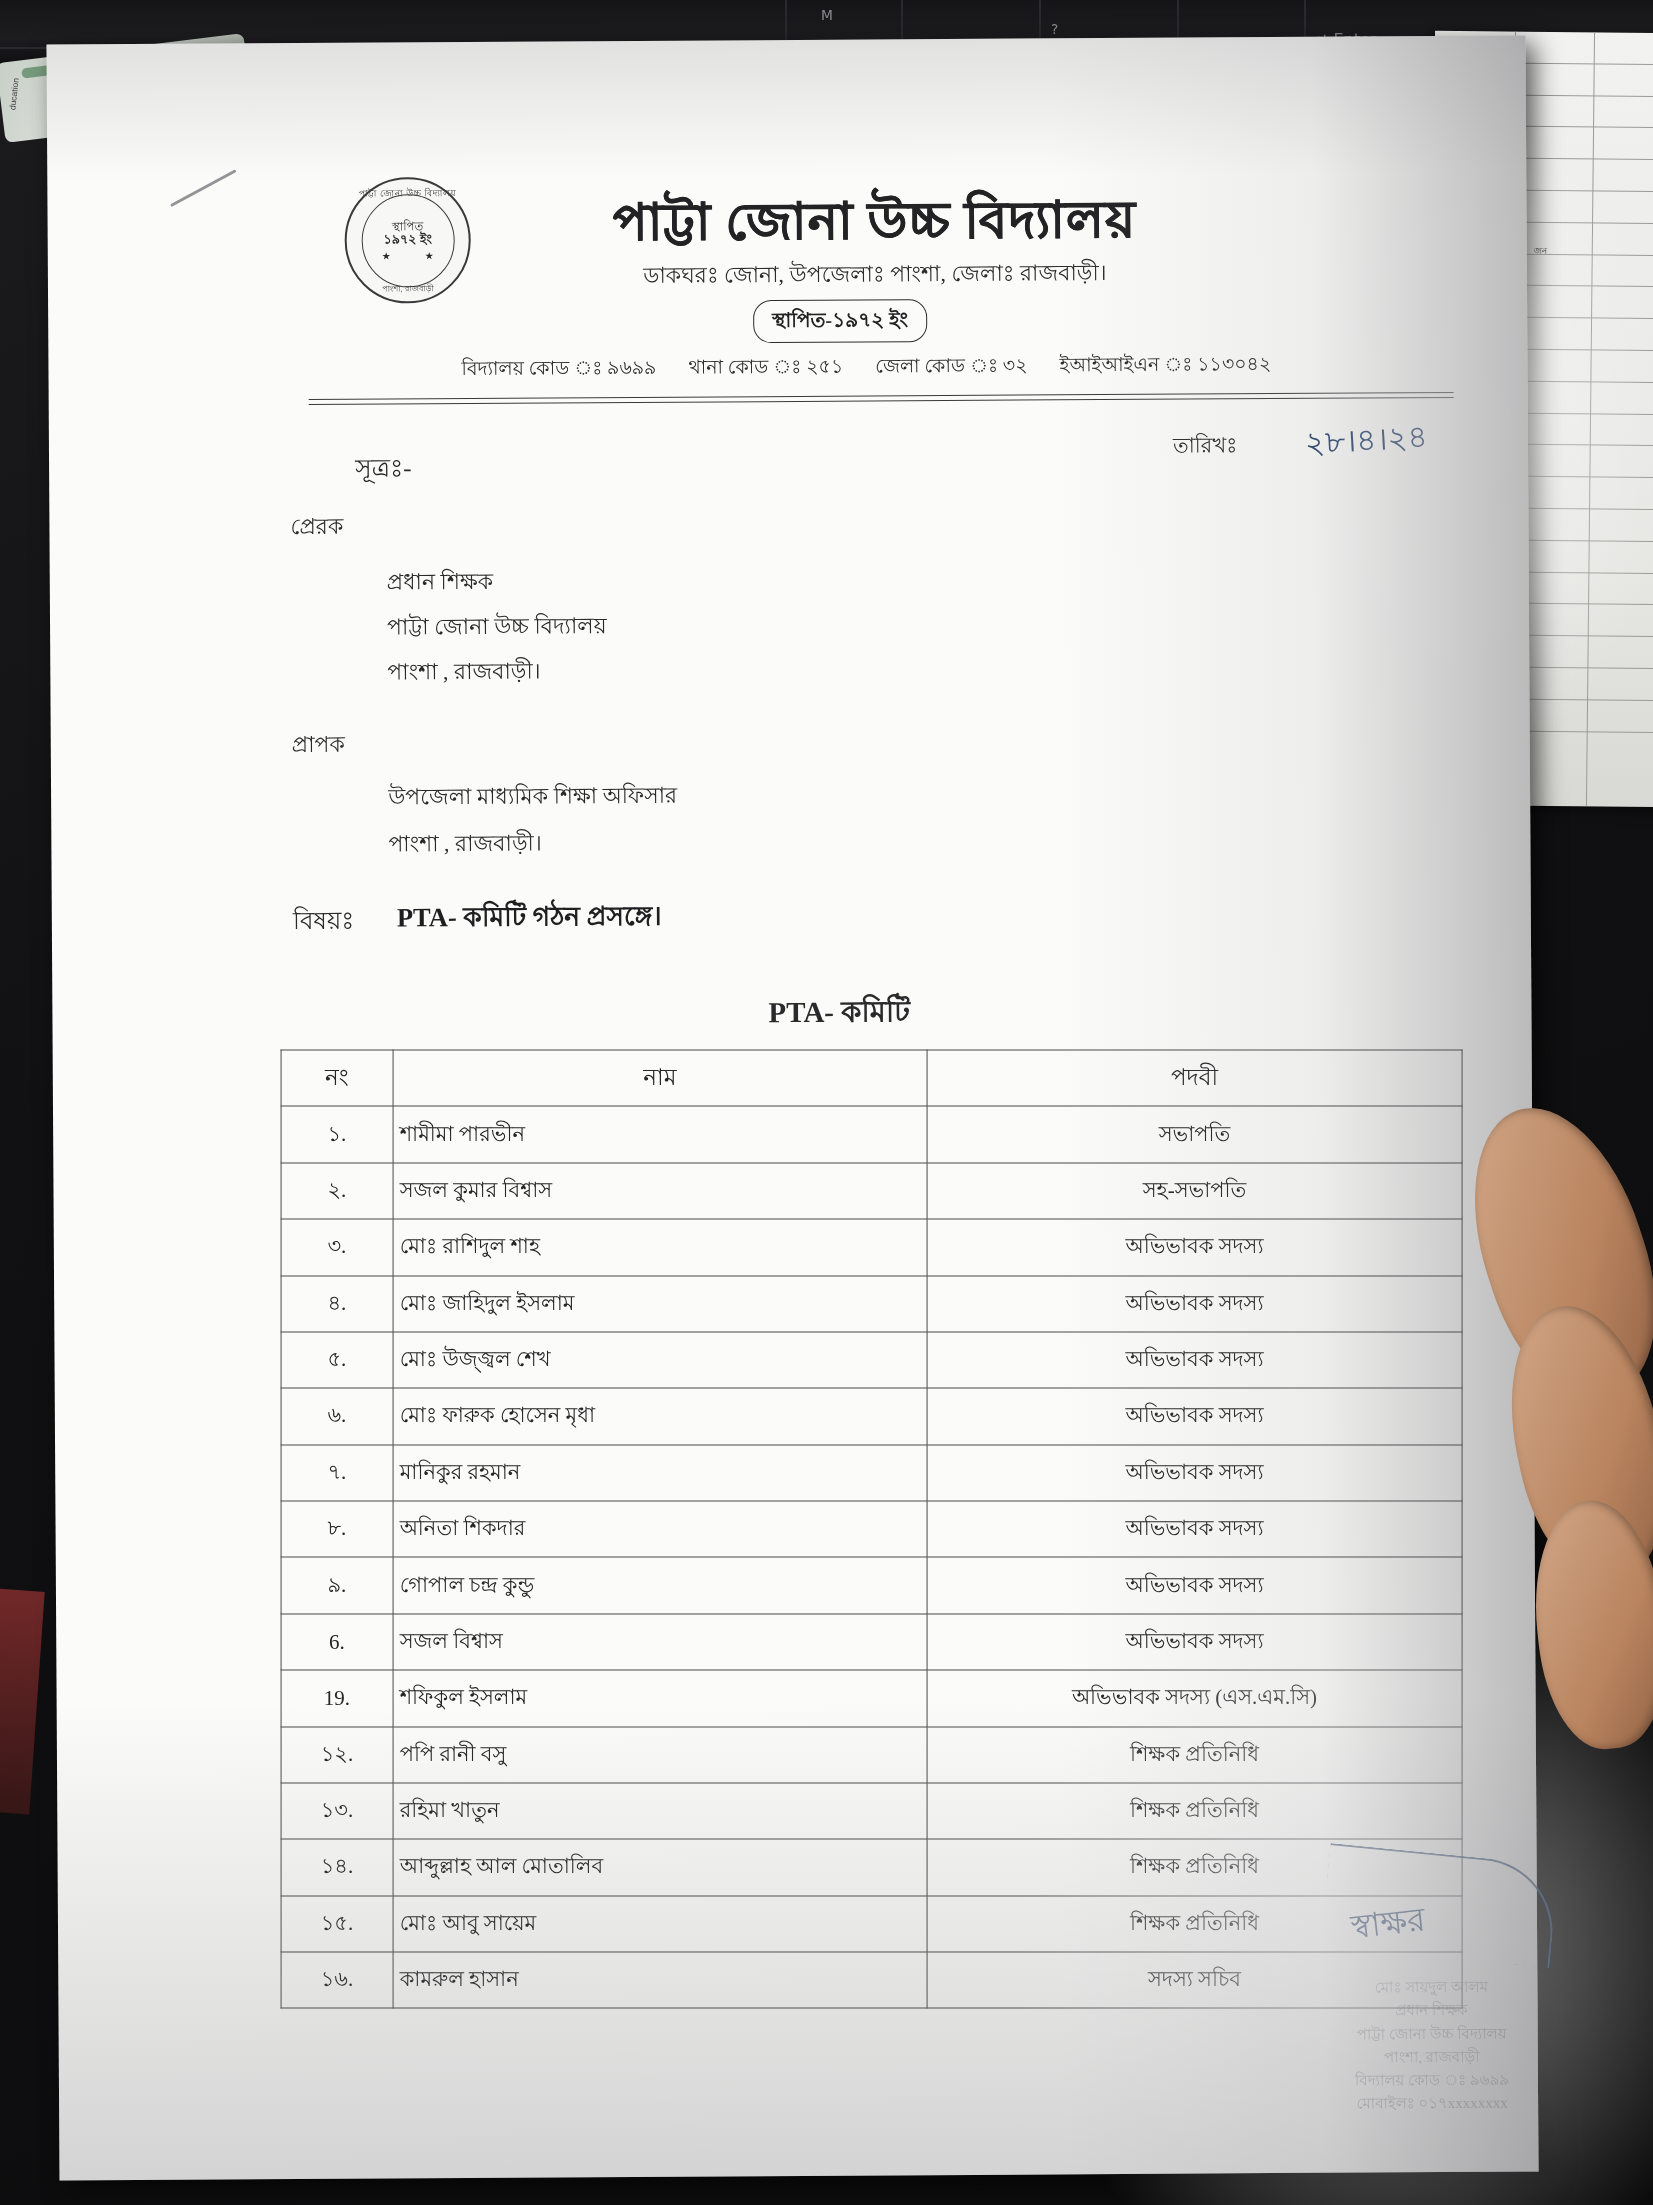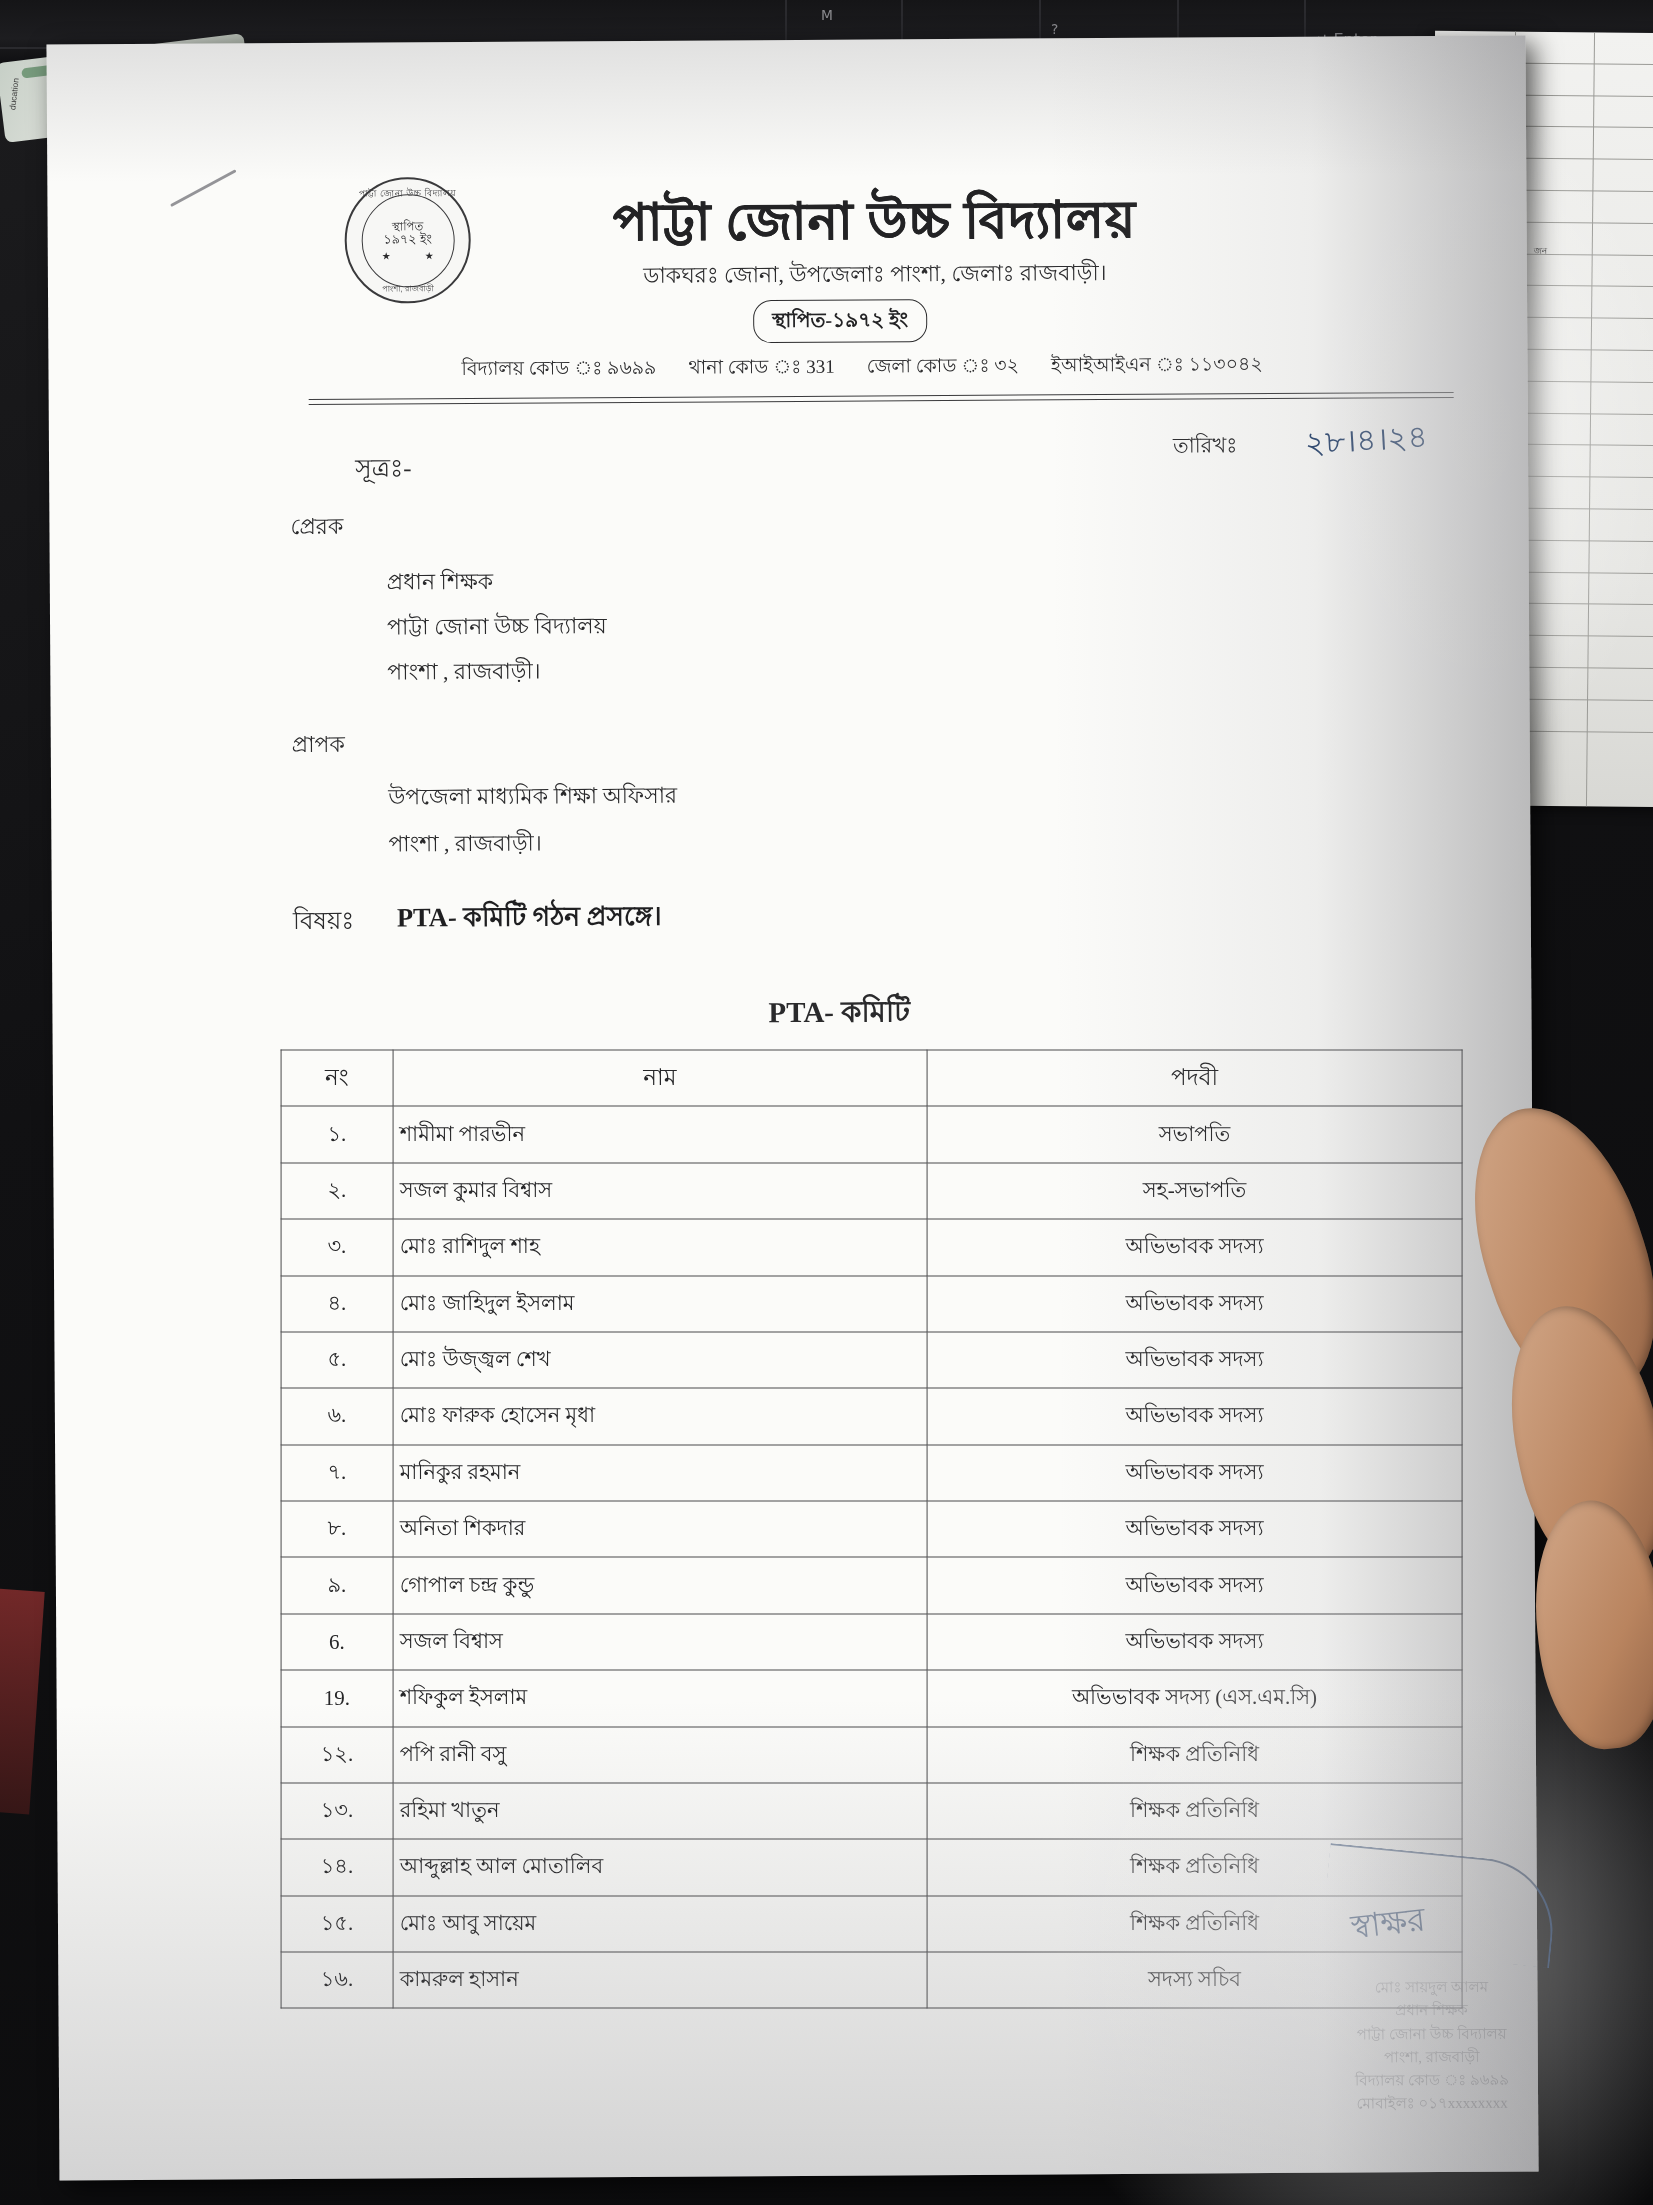--- a/index.html
+++ b/index.html
@@ -433,36 +433,36 @@
     <span class="ledger-text" style="left:101px;top:212px;font-size:9px;">জন</span>
   </div>
 
   <div class="sheet">
     <div class="doc-inner">
 
       <div class="logo">
         <div class="logo-top">পাট্টা জোনা উচ্চ বিদ্যালয়</div>
         <div class="logo-inner">
           <div style="font-size:11.7px;">স্থাপিত</div>
-          <div style="font-size:12.7px;font-weight:normal;text-align:right;">১৯৭২ ইং</div>
+          <div style="font-size:12.7px;font-weight:bold;text-align:right;">১৯৭২ ইং</div>
           <div style="display:flex;gap:34px;margin-top:3.2px;">
             <span class="logo-star">★</span>
             <span class="logo-star">★</span>
           </div>
         </div>
         <div class="logo-bottom">পাংশা, রাজবাড়ী</div>
       </div>
 
       <div class="school-name bn">পাট্টা জোনা উচ্চ বিদ্যালয়</div>
       <div class="school-sub bn">ডাকঘরঃ জোনা, উপজেলাঃ পাংশা, জেলাঃ রাজবাড়ী।</div>
       <div class="estab-pill bn">স্থাপিত-১৯৭২ ইং</div>
 
       <div class="code-row bn">
         <span>বিদ্যালয় কোড ঃ ৯৬৯৯</span>
-        <span>থানা কোড ঃ 331</span>
+        <span>থানা কোড ঃ ২৫১</span>
         <span>জেলা কোড ঃ ৩২</span>
         <span>ইআইআইএন ঃ ১১৩০৪২</span>
       </div>
 
       <div class="rule"></div>
 
       <div class="ref-label bn">সূত্রঃ-</div>
       <div class="date-label bn">তারিখঃ</div>
       <div class="date-value bn">২৮।৪।২৪</div>
 

